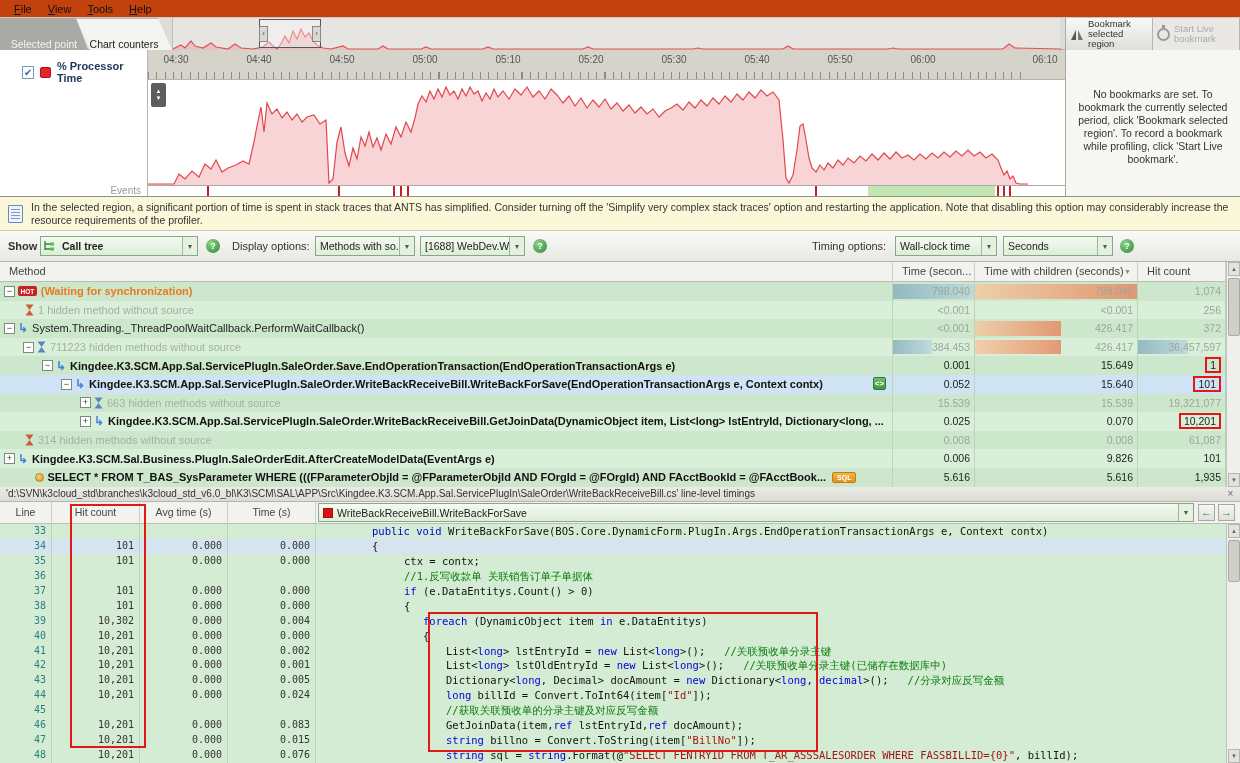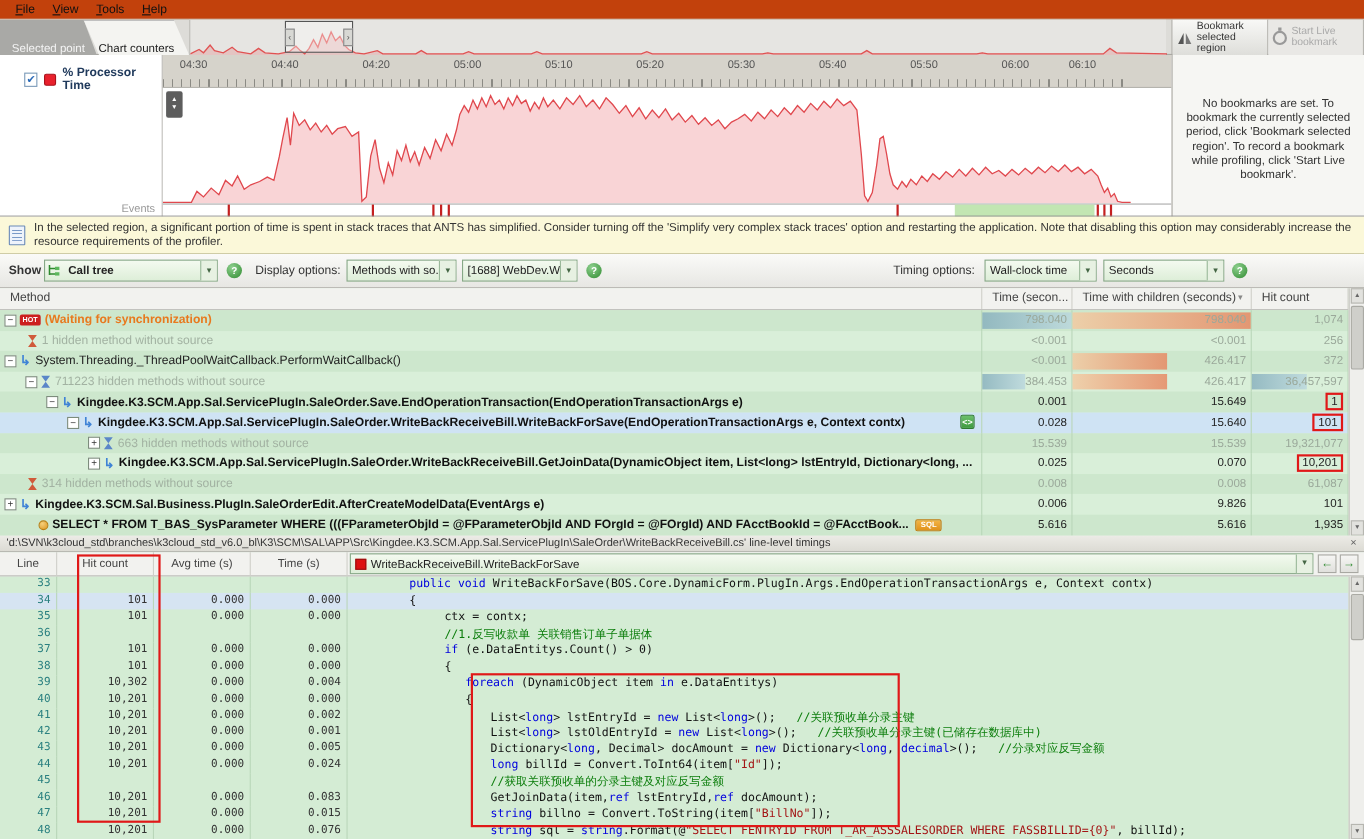--- a/index.html
+++ b/index.html
@@ -170,29 +170,29 @@
         <span class="swatch"></span>
         <span class="legendlbl">% Processor Time</span>
       </div>
       <div class="eventslbl">Events</div>
     </div>
     <div class="tlchart">
       <div class="axisband" id="axisband">
           <div class="tick-ruler"></div>
           <span class="axlbl" style="left: 28px;">04:30</span>
           <span class="axlbl" style="left: 111px;">04:40</span>
-          <span class="axlbl" style="left: 194px;">04:20</span>
+          <span class="axlbl" style="left: 194px;">04:50</span>
           <span class="axlbl" style="left: 277px;">05:00</span>
           <span class="axlbl" style="left: 360px;">05:10</span>
           <span class="axlbl" style="left: 443px;">05:20</span>
           <span class="axlbl" style="left: 526px;">05:30</span>
           <span class="axlbl" style="left: 609px;">05:40</span>
           <span class="axlbl" style="left: 692px;">05:50</span>
           <span class="axlbl" style="left: 775px;">06:00</span>
-          <span class="axlbl" style="left: 836px;">06:10</span>
+          <span class="axlbl" style="left: 897px;">06:10</span>
         </div>
       <div class="plot">
         <svg id="chartsvg" width="880" height="105">
             <polygon points="0,105 0,104 26,104 31,94 37,99 44,91 51,97 57,84 63,89 68,80 74,92 80,88 88,85 95,81 101,84 106,62 109,46 113,27 116,52 119,23 124,34 129,29 134,38 139,32 144,40 149,34 154,42 159,37 166,35 172,44 178,40 181,103 185,99 189,62 193,47 197,73 201,86 205,68 209,79 213,57 217,66 221,52 225,67 229,58 233,70 238,54 243,64 248,47 253,57 258,42 263,52 267,38 270,24 274,16 278,22 282,11 286,19 290,9 294,17 298,7 302,15 306,11 310,19 314,9 318,16 322,7 326,14 330,11 334,21 338,13 342,19 346,9 350,17 355,11 361,19 367,9 373,15 379,7 385,17 391,11 397,19 403,9 409,15 415,23 421,16 427,26 433,18 439,28 445,20 451,27 457,19 463,29 469,23 475,31 481,25 487,33 493,27 499,34 505,29 511,37 517,31 523,28 529,24 535,30 541,22 547,28 553,20 559,26 565,18 571,24 577,16 583,22 589,14 595,20 601,12 607,18 613,10 619,16 625,12 631,20 635,60 638,98 641,103 645,95 649,70 652,46 655,44 658,60 661,78 664,88 668,92 672,85 676,90 680,83 685,88 690,80 695,85 700,78 706,83 712,76 718,81 724,74 730,80 736,73 742,79 748,72 754,78 760,75 766,80 772,74 778,79 784,73 790,78 796,72 802,77 808,71 814,76 820,70 826,76 832,72 838,78 844,74 850,80 853,88 856,95 859,91 862,99 865,96 868,103 872,104 880,104 880,105" fill="rgba(235,100,106,0.28)"></polygon>
             <polyline points="0,104 26,104 31,94 37,99 44,91 51,97 57,84 63,89 68,80 74,92 80,88 88,85 95,81 101,84 106,62 109,46 113,27 116,52 119,23 124,34 129,29 134,38 139,32 144,40 149,34 154,42 159,37 166,35 172,44 178,40 181,103 185,99 189,62 193,47 197,73 201,86 205,68 209,79 213,57 217,66 221,52 225,67 229,58 233,70 238,54 243,64 248,47 253,57 258,42 263,52 267,38 270,24 274,16 278,22 282,11 286,19 290,9 294,17 298,7 302,15 306,11 310,19 314,9 318,16 322,7 326,14 330,11 334,21 338,13 342,19 346,9 350,17 355,11 361,19 367,9 373,15 379,7 385,17 391,11 397,19 403,9 409,15 415,23 421,16 427,26 433,18 439,28 445,20 451,27 457,19 463,29 469,23 475,31 481,25 487,33 493,27 499,34 505,29 511,37 517,31 523,28 529,24 535,30 541,22 547,28 553,20 559,26 565,18 571,24 577,16 583,22 589,14 595,20 601,12 607,18 613,10 619,16 625,12 631,20 635,60 638,98 641,103 645,95 649,70 652,46 655,44 658,60 661,78 664,88 668,92 672,85 676,90 680,83 685,88 690,80 695,85 700,78 706,83 712,76 718,81 724,74 730,80 736,73 742,79 748,72 754,78 760,75 766,80 772,74 778,79 784,73 790,78 796,72 802,77 808,71 814,76 820,70 826,76 832,72 838,78 844,74 850,80 853,88 856,95 859,91 862,99 865,96 868,103 872,104 880,104" fill="none" stroke="#e0484e" stroke-width="1.2"></polyline>
           </svg>
         <div class="vzoom">
             <span>▲</span>
             <span>▼</span>
           </div>
@@ -364,21 +364,21 @@
         </div>
         <div class="ctrow alt sel">
           <div class="mcell">
             <span style="flex: 0 0 auto; width: 61px;"></span>
             <span class="exp">−</span>
             <span class="tico arrg">↳</span>
             <span class="mlabel bold">Kingdee.K3.SCM.App.Sal.ServicePlugIn.SaleOrder.WriteBackReceiveBill.WriteBackForSave(EndOperationTransactionArgs e, Context contx)</span>
             <span class="srcico">&lt;&gt;</span>
           </div>
           <div class="vcell">
-            <span class="num">0.028</span>
+            <span class="num">0.052</span>
           </div>
           <div class="vcell">
             <span class="num">15.640</span>
           </div>
           <div class="vcell">
             <span class="num"><span class="boxed">101</span></span>
           </div>
         </div>
         <div class="ctrow">
           <div class="mcell">

